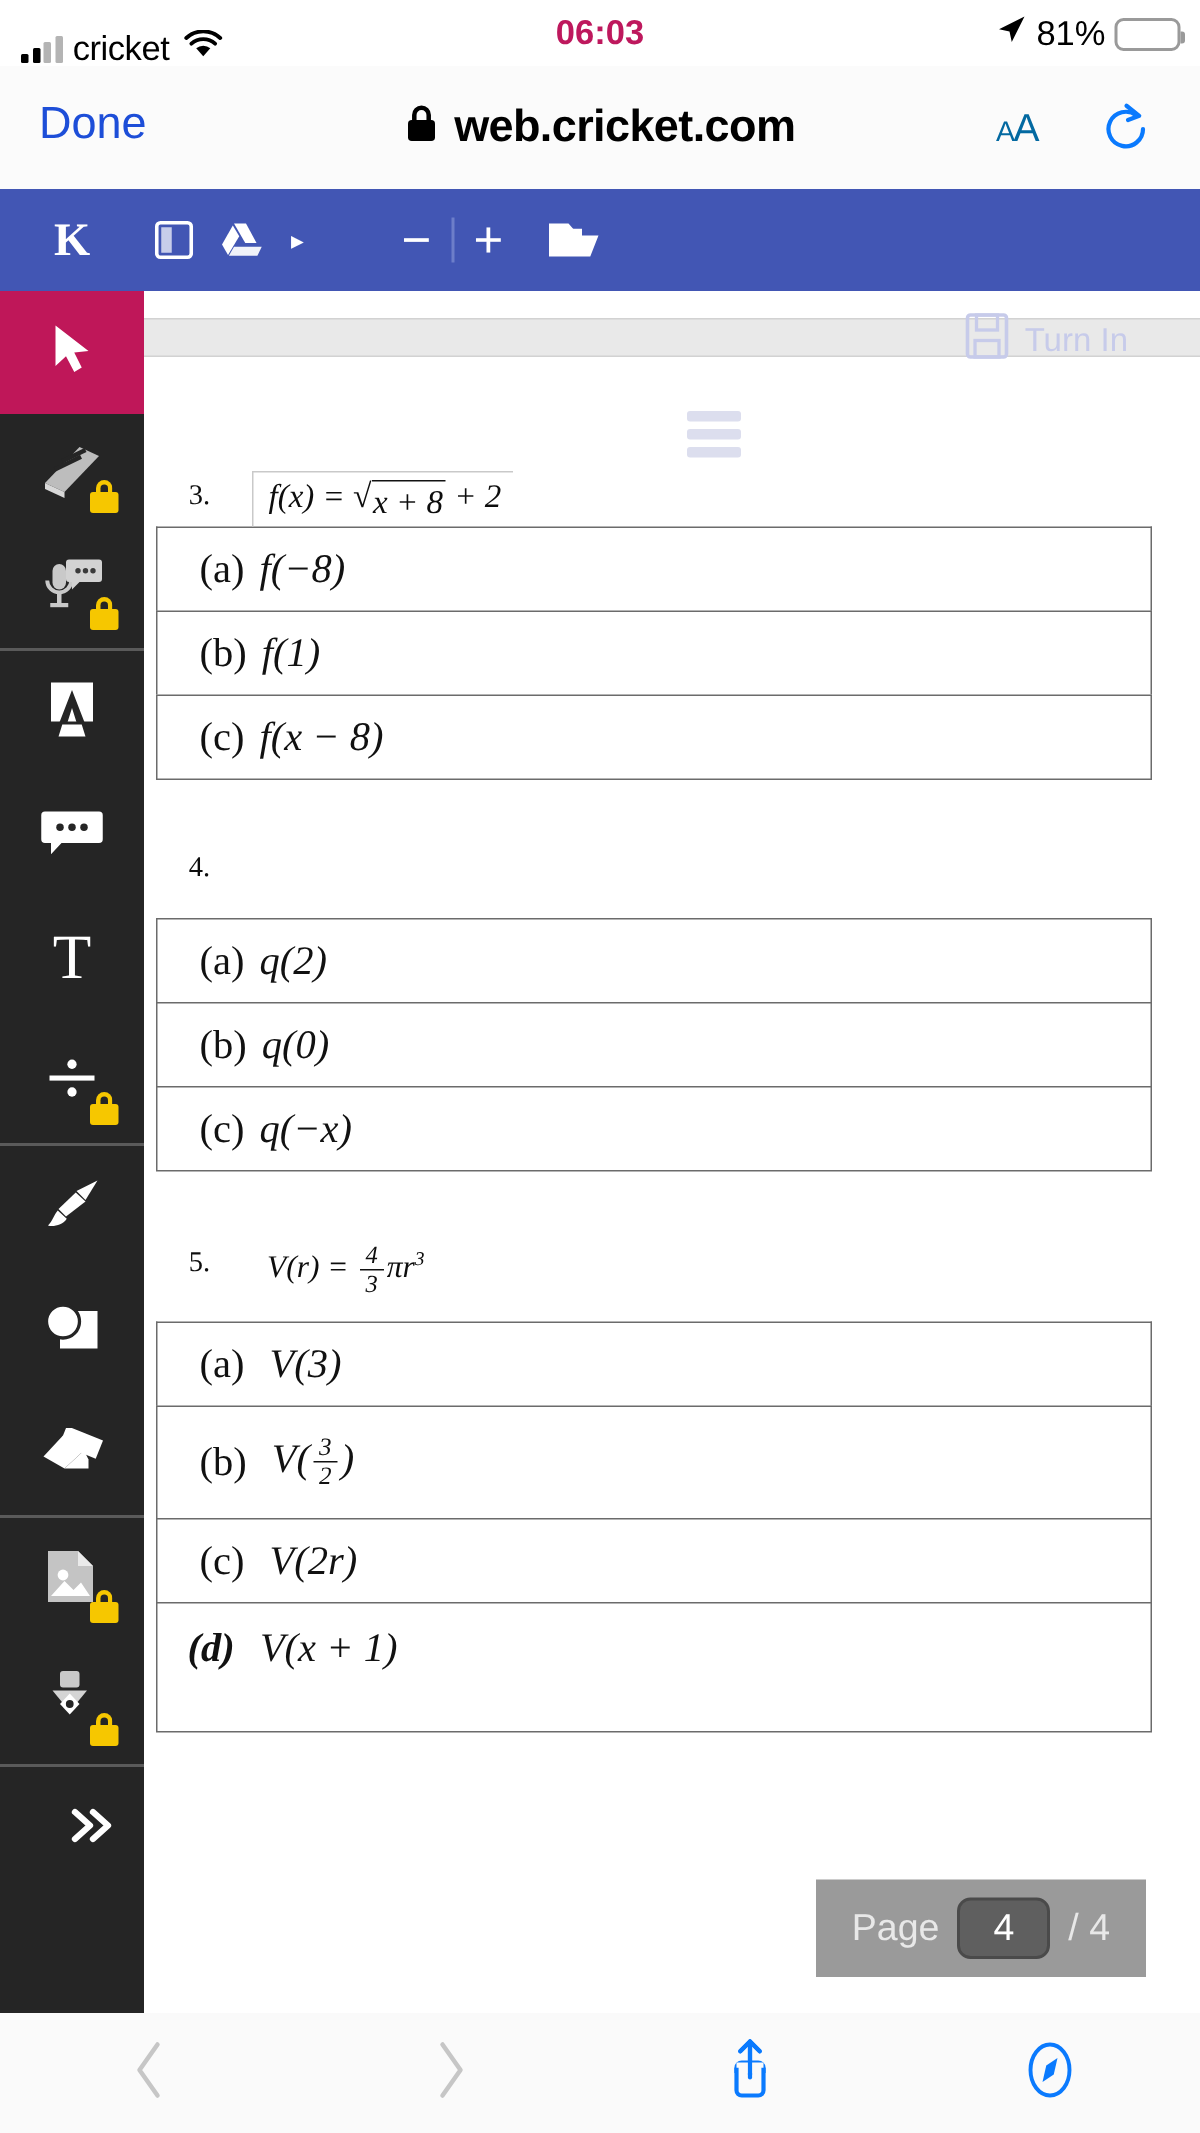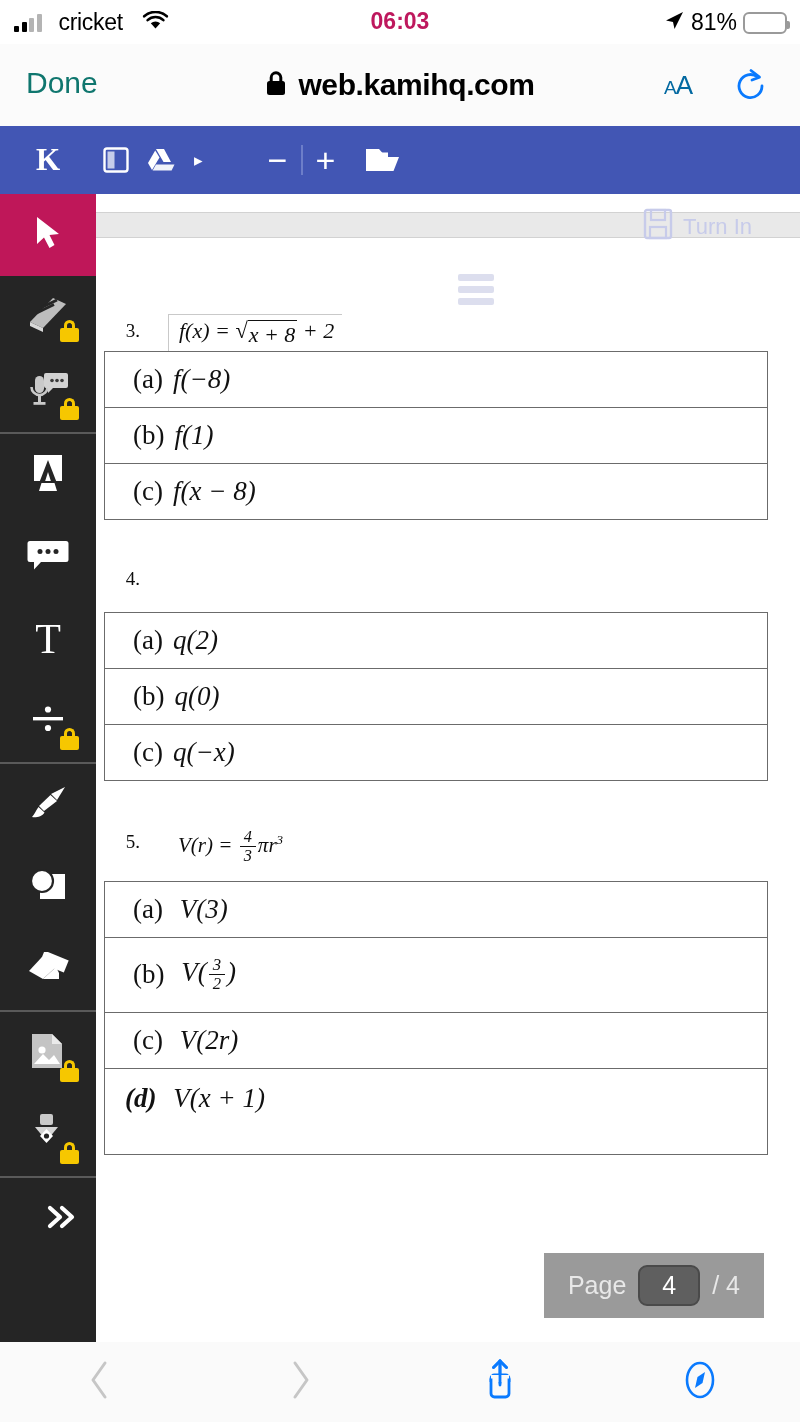--- a/index.html
+++ b/index.html
@@ -9,21 +9,21 @@
     font-family:"Liberation Sans", sans-serif;
     overflow:hidden;
   }
   #app { position:relative; width:800px; height:1422px; }
 
   
   .statusbar {
     position:absolute; top:0; left:0; width:800px; height:44px;
     background:#ffffff;
   }
-  .sb-left { position:absolute; left:14px; top:9px; display:flex; align-items:center; gap:17px; }
+  .sb-left { position:absolute; left:14px; top:19px; display:flex; align-items:center; gap:7px; }
   .sig { display:flex; align-items:flex-end; gap:2.5px; height:19px; }
   .sig i { display:block; width:5px; background:#000; border-radius:1px; }
   .sig i:nth-child(1){ height:6px; }
   .sig i:nth-child(2){ height:10px; }
   .sig i:nth-child(3){ height:14px; background:#b4b4b4; }
   .sig i:nth-child(4){ height:18px; background:#b4b4b4; }
   .carrier { font-size:23px; color:#000; letter-spacing:-0.3px; }
   .wifi { margin-left:2px; }
   .sb-time {
     position:absolute; left:0; top:8px; width:800px; text-align:center;
@@ -41,21 +41,21 @@
   }
   .batt-fill { height:100%; width:81%; background:#fdc500; border-radius:3px; }
 
   
   .safaribar {
     position:absolute; top:44px; left:0; width:800px; height:82px;
     background:#fbfbfb;
   }
   .done-btn {
     position:absolute; left:26px; top:22px;
-    font-size:30px; color:#0f766e;
+    font-size:30px; color:#1d4ed8;
   }
   .url-wrap {
     position:absolute; left:0; top:24px; width:800px;
     display:flex; align-items:center; justify-content:center; gap:11px;
   }
   .lock-ic { display:block; }
   .url-txt { font-size:30px; font-weight:bold; color:#000; letter-spacing:-0.4px; }
   .aa-btn { position:absolute; right:108px; top:26px; color:#0369a1; font-size:26px; letter-spacing:-1px; }
   .aa-btn .small { font-size:19px; }
   .reload-btn { position:absolute; right:32px; top:24px; }
@@ -213,21 +213,21 @@
 
   <div class="safaribar">
     <div class="done-btn">Done</div>
     <div class="url-wrap">
       <span class="lock-ic">
         <svg width="22" height="27" viewBox="0 0 22 27">
           <rect x="2" y="11" width="18" height="14" rx="2.5" fill="#000"></rect>
           <path d="M6.2 11.5 V7.6 a4.8 4.8 0 0 1 9.6 0 V11.5" stroke="#000" stroke-width="3" fill="none"></path>
         </svg>
       </span>
-      <span class="url-txt">web.kamihq.com</span>
+      <span class="url-txt">web.cricket.com</span>
     </div>
     <div class="aa-btn">
       <span class="small">A</span>A
     </div>
     <div class="reload-btn">
       <svg width="34" height="36" viewBox="0 0 34 36">
         <path d="M28 18 a11.5 11.5 0 1 1 -4.4 -9" stroke="#0a7afe" stroke-width="2.8" fill="none" stroke-linecap="round"></path>
         <path d="M17 2.5 L25.5 9.2 L18 12" fill="none" stroke="#0a7afe" stroke-width="2.8" stroke-linecap="round" stroke-linejoin="round"></path>
       </svg>
     </div>

